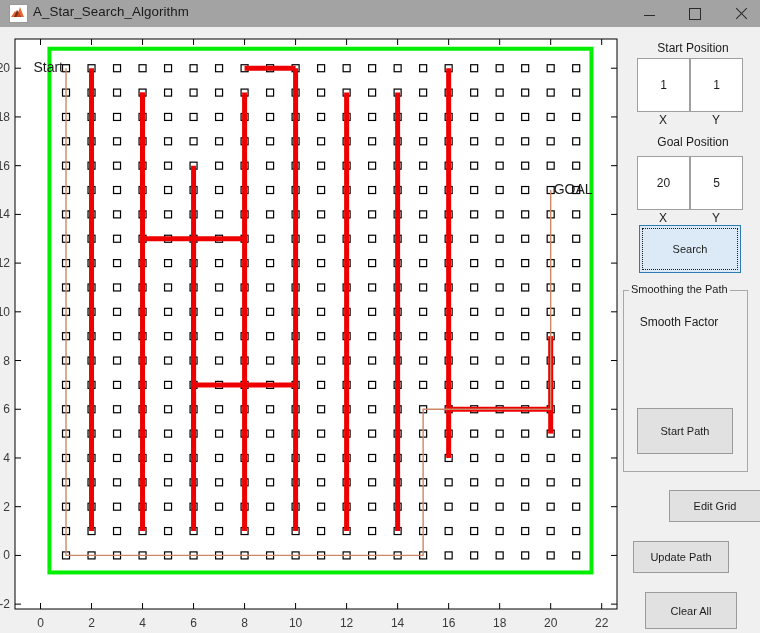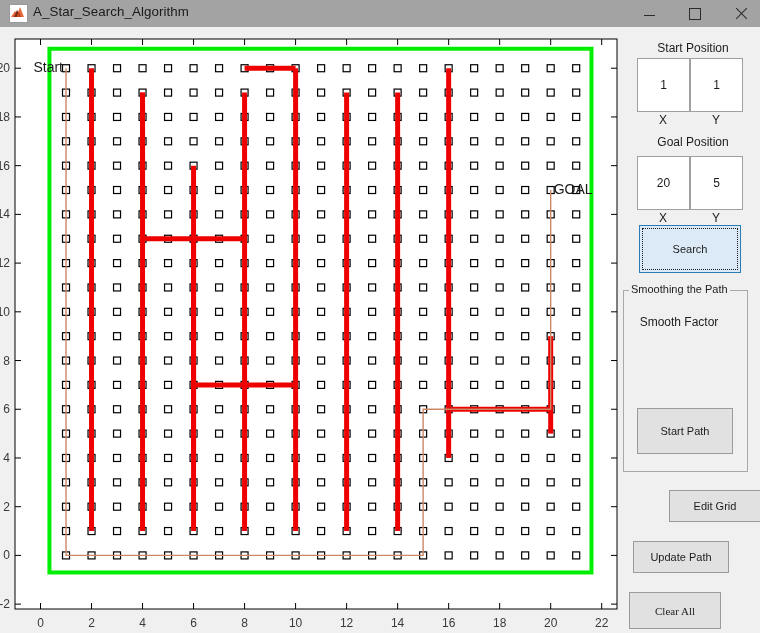--- a/index.html
+++ b/index.html
@@ -768,19 +768,19 @@
       <div class="btn" style="left:12px; top:381px; width:96px; height:46px;">
         <span>Start Path</span>
       </div>
 
       <div class="btn" style="left:12px; top:463px; width:92px; height:32px;margin-left:32px;">
         <span>Edit Grid</span>
       </div>
       <div class="btn" style="left:8px; top:514px; width:96px; height:32px;">
         <span>Update Path</span>
       </div>
-      <div class="btn" style="left:4px; top:565px; width:92px; height:37px;font-family:Liberation Serif, serif;">
+      <div class="btn" style="left:20px; top:565px; width:92px; height:37px;">
         <span>Clear All</span>
       </div>
 
     </div>
   </div>
 </div>
 
 </body></html>

